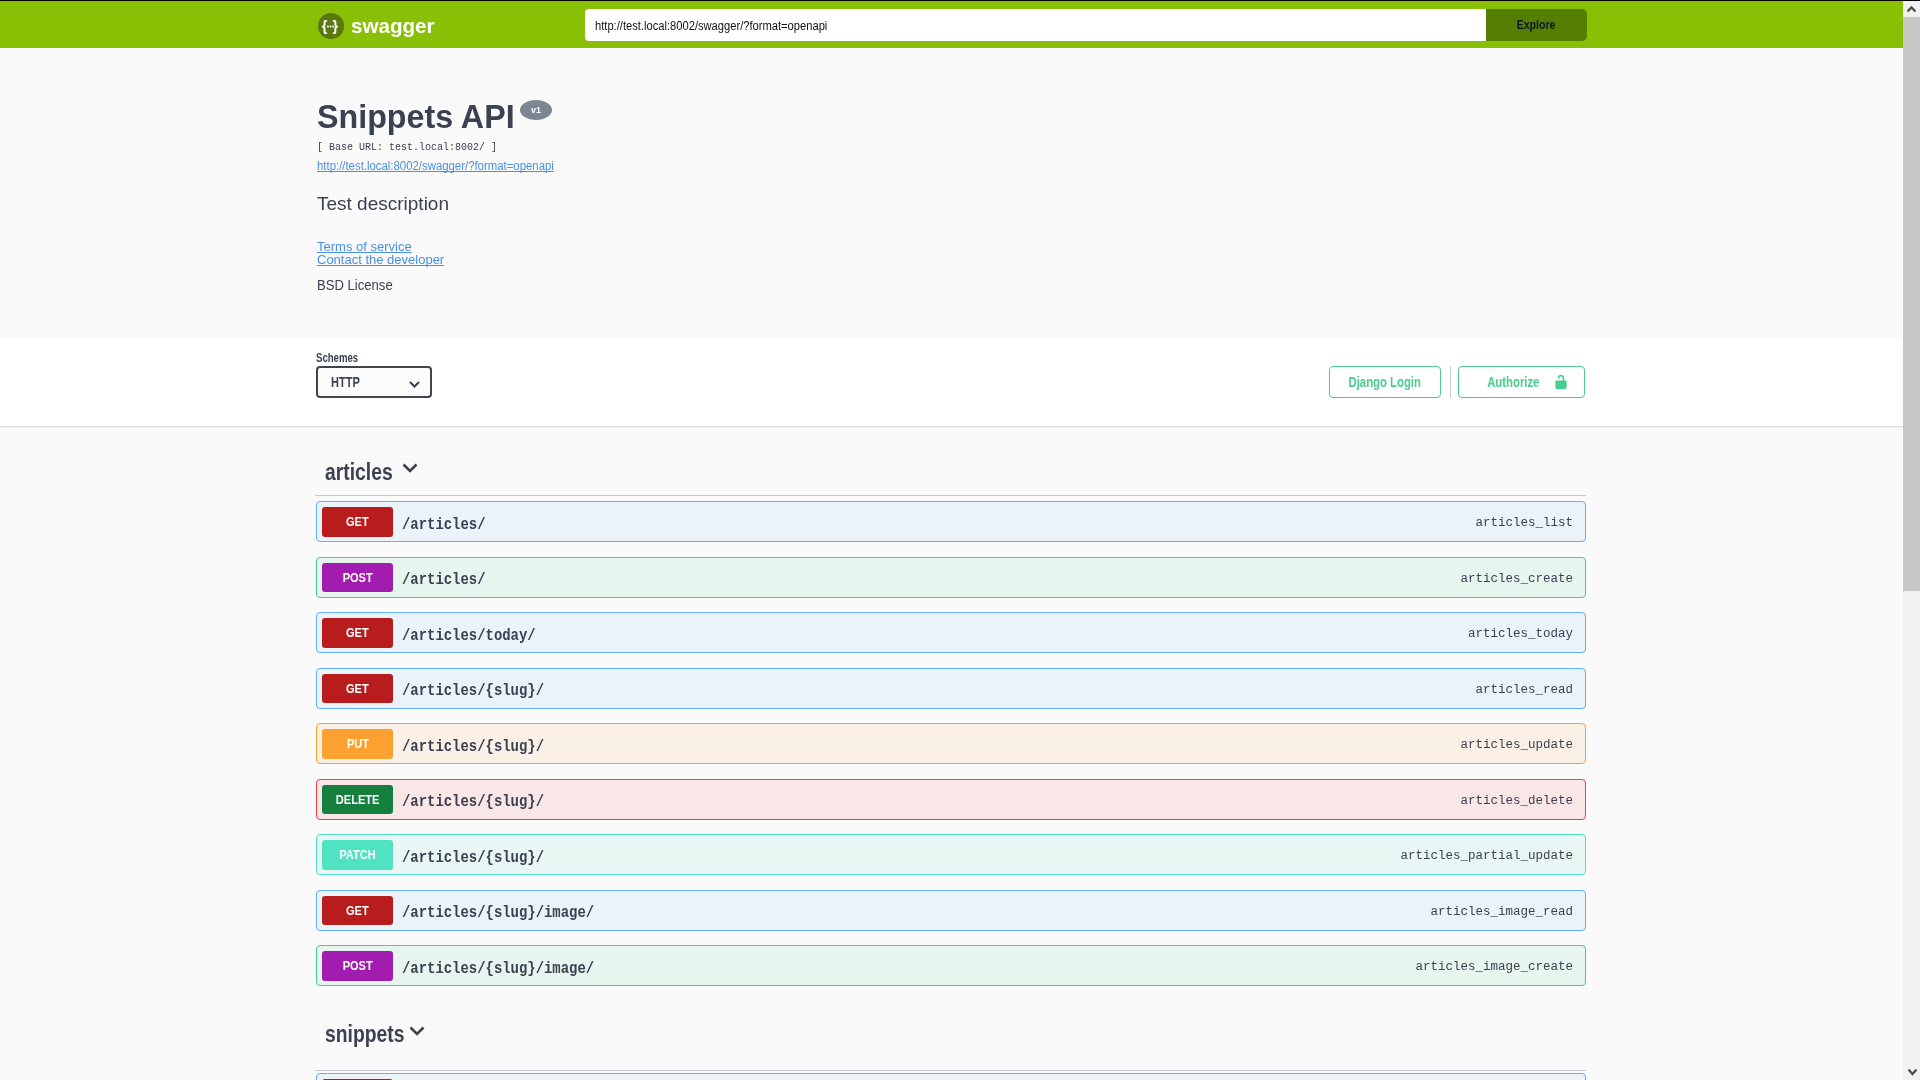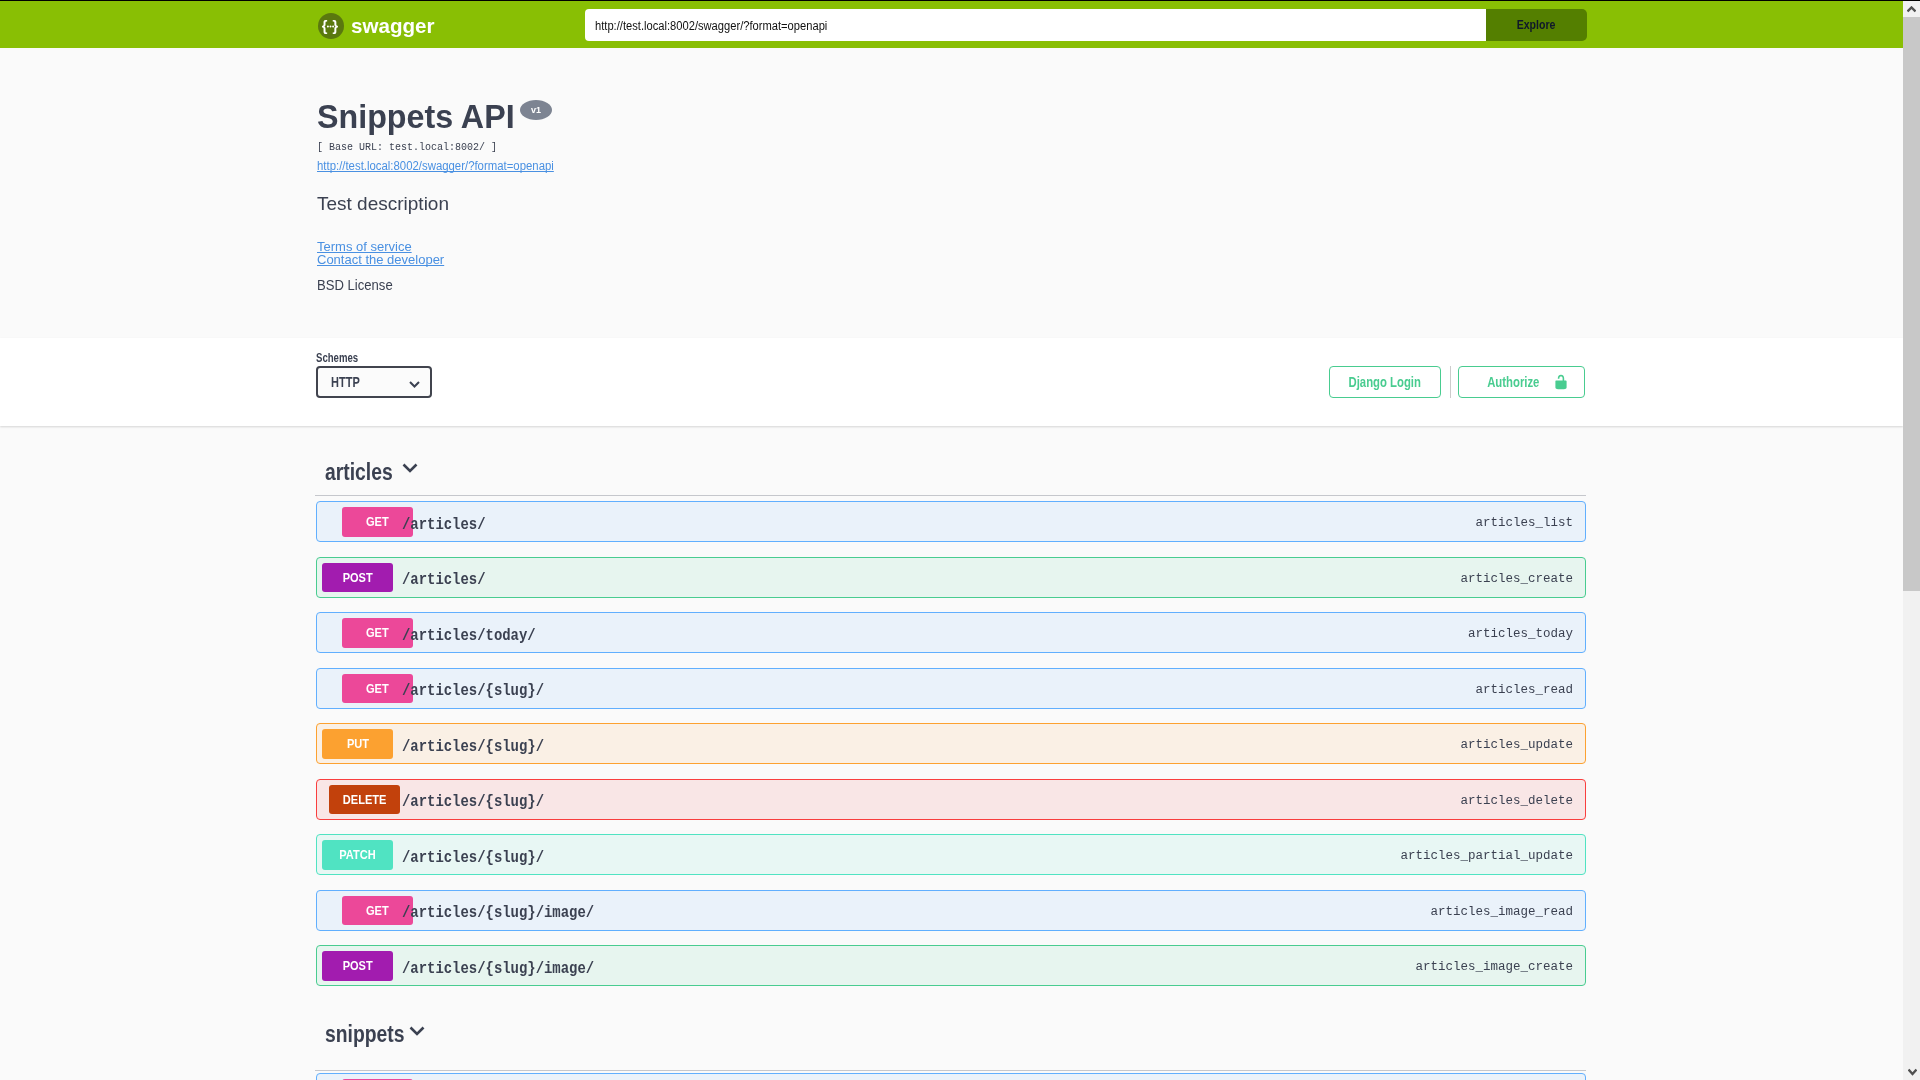--- a/index.html
+++ b/index.html
@@ -42,27 +42,27 @@
 .secline { position:absolute; left:315px; width:1271px; height:1px; background:#c5c7cc; }
 .chev { position:absolute; }
 
 
 .op { position:absolute; left:316px; width:1270px; height:41px; border:1px solid; border-radius:4px; }
 .op .badge { position:absolute; left:5px; top:5px; width:71px; height:29.5px; border-radius:3px; color:#fff; font-weight:bold; font-size:13px; display:flex; align-items:center; justify-content:center; }
 .op .badge span { display:inline-block; transform:scaleX(0.85); }
 .op .path { position:absolute; left:85px; top:17.5px; font-family:"Liberation Mono",monospace; font-size:16px; line-height:10px; font-weight:bold; color:#3b4151; transform:scaleX(0.87); transform-origin:left top; }
 .op .opid { position:absolute; right:12px; top:14px; font-family:"Liberation Mono",monospace; font-size:12.5px; color:#3b4151; }
 .op-get    { border-color:#61affe; background:rgba(97,175,254,0.1); }
-.op-get    .badge { background:#ec4899;margin-left:20px; }
+.op-get    .badge { background:#b91c1c; }
 .op-post   { border-color:#49cc90; background:rgba(73,204,144,0.1); }
 .op-post   .badge { background:#a21caf; }
 .op-put    { border-color:#fca130; background:rgba(252,161,48,0.1);padding-left:44px; }
 .op-put    .badge { background:#fca130; }
 .op-delete { border-color:#f93e3e; background:rgba(249,62,62,0.1); }
-.op-delete .badge { background:#c2410c;margin-left:7px; }
+.op-delete .badge { background:#15803d; }
 .op-patch  { border-color:#50e3c2; background:rgba(80,227,194,0.1); }
 .op-patch  .badge { background:#50e3c2; }
 
 
 #sb { position:absolute; left:1903px; top:0; width:17px; height:1080px; background:#f1f1f1; }
 #sb .topline { position:absolute; left:0; top:0; width:17px; height:1px; background:#3c3c3c; }
 #sb .thumb { position:absolute; left:0; top:17px; width:17px; height:574px; background:#c8c8c8; }
 #sb svg { position:absolute; }
 </style>
 </head>

